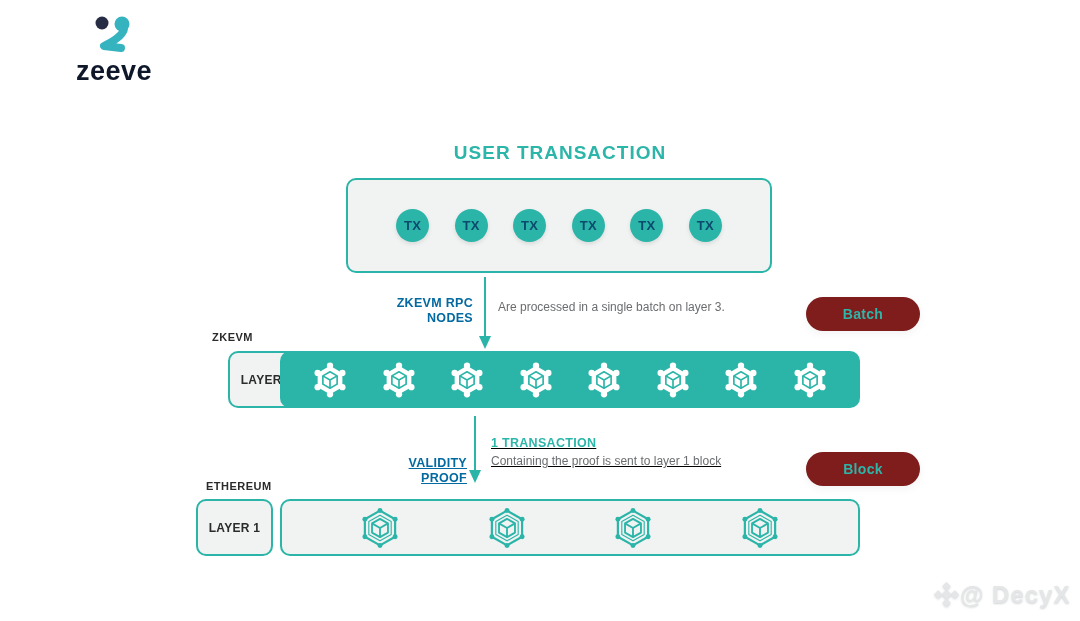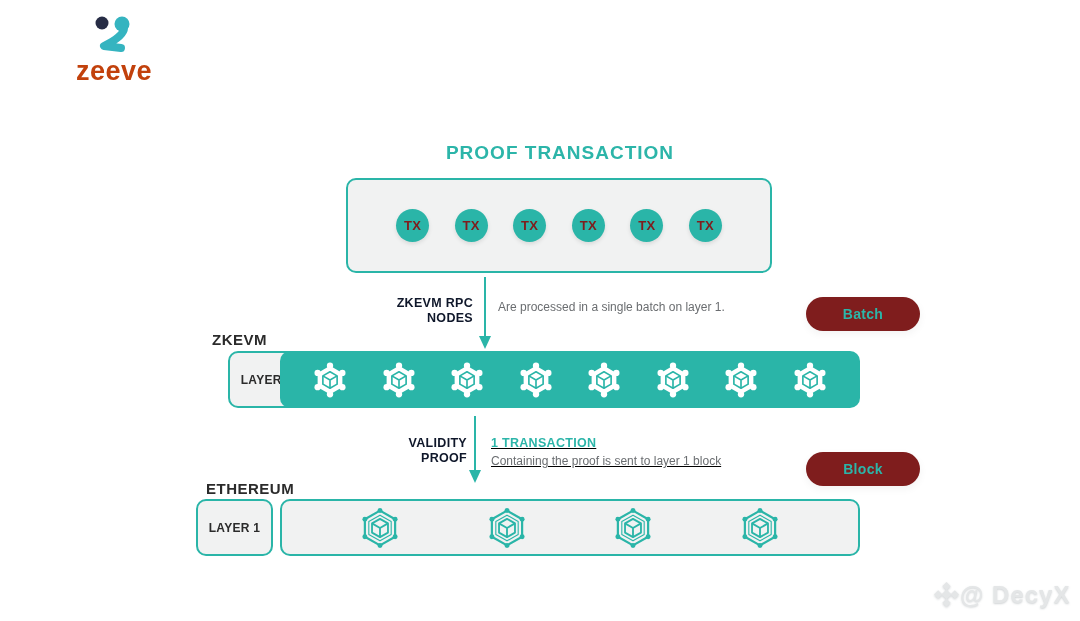--- a/index.html
+++ b/index.html
@@ -6,68 +6,68 @@
   html,body { background:#fff; }
   body { font-family: "Liberation Sans", "DejaVu Sans", sans-serif; }
   .stage {
     position: relative; width: 1080px; height: 621px;
     background: #ffffff; overflow: hidden;
   }
 
   
   .brand { position:absolute; left:54px; top:14px; width:120px; text-align:center; }
   .brand-mark { display:block; margin:0 auto; }
-  .brand-word { font-size:27px; font-weight:700; color:#c2410c; letter-spacing:0.5px; line-height:1; margin-top:2px; }
+  .brand-word { font-size:27px; font-weight:700; color:#0f172a; letter-spacing:0.5px; line-height:1; margin-top:2px; }
 
   
   .diagram-title {
     position:absolute; left:330px; top:142px; width:460px;
     text-align:center; font-size:19px; font-weight:700;
     color:#2cb5a9; letter-spacing:1px;
   }
 
   
   .tx-box {
     position:absolute; left:346px; top:178px; width:426px; height:95px;
     background:#f1f2f2; border:2px solid #2ab5a8; border-radius:10px;
     display:flex; align-items:center; justify-content:space-between;
     padding:0 48px;
   }
   .tx-circle {
     width:33px; height:33px; border-radius:50%;
-    background:#2ab5a8; color:#7f1d1d;
+    background:#2ab5a8; color:#0c4a6e;
     display:flex; align-items:center; justify-content:center;
     font-size:13px; font-weight:700; letter-spacing:0.3px;
     box-shadow:0 2px 4px rgba(0,0,0,0.10);
   }
 
   
   .arrow { position:absolute; }
 
   
   .flow-left {
     position:absolute; text-align:right;
-    font-size:12.5px; font-weight:700; color:#0f172a;
+    font-size:12.5px; font-weight:700; color:#0369a1;
     line-height:15px; white-space:pre-line; letter-spacing:0.3px;
   }
   .flow-right { position:absolute; }
   .flow-heading { font-size:12.5px; font-weight:700; color:#2cb5a9; letter-spacing:0.3px; }
   .flow-desc { font-size:12px; color:#6a6d70; margin-top:4px; }
 
   
   .badge {
     position:absolute; width:114px; height:34px; border-radius:17px;
     background:#7f1d1d; box-shadow:0 3px 8px rgba(0,0,0,0.05);
     display:flex; align-items:center; justify-content:center;
     font-size:14px; font-weight:700; color:#2cb5a9; letter-spacing:0.3px;
   }
 
   
   .group-label {
-    position:absolute; font-size:15px; font-weight:700;
+    position:absolute; font-size:11px; font-weight:700;
     color:#2b2b2b; letter-spacing:0.5px;
   }
   .layer-box {
     position:absolute; width:77px; height:57px;
     background:#f1f2f2; border:2px solid #2ab5a8; border-radius:10px;
     display:flex; align-items:center; justify-content:center;
     font-size:12px; font-weight:700; color:#2b2b2b; letter-spacing:0.3px;
   }
   .bar {
     position:absolute; left:280px; width:580px; height:57px; border-radius:10px;
@@ -92,40 +92,40 @@
 
   <div class="brand">
     <svg class="brand-mark" width="44" height="42" viewBox="0 0 44 42">
       <circle cx="10" cy="9" r="6.5" fill="#272d45"></circle>
       <circle cx="30" cy="10" r="7.5" fill="#35b4c0"></circle>
       <path d="M32,14 Q32,22 12,32 L29,34" fill="none" stroke="#35b4c0" stroke-width="8" stroke-linecap="round" stroke-linejoin="round"></path>
     </svg>
     <div class="brand-word">zeeve</div>
   </div>
 
-  <div class="diagram-title">PROOF TRANSACTION</div>
+  <div class="diagram-title">USER TRANSACTION</div>
 
   <div class="tx-box">
     <div class="tx-circle">TX</div>
   <div class="tx-circle">TX</div>
       <div class="tx-circle">TX</div>
       <div class="tx-circle">TX</div>
       <div class="tx-circle">TX</div>
       <div class="tx-circle">TX</div>
     </div>
 
   <svg class="arrow" style="left:478px; top:277px;" width="14" height="73" viewBox="0 0 14 73">
     <line x1="7" y1="0" x2="7" y2="61" stroke="#2ab5a8" stroke-width="2"></line>
     <polygon points="1,59 13,59 7,72" fill="#2ab5a8"></polygon>
   </svg>
 
   <div class="flow-left" style="left:343px; top:296px; width:130px;">ZKEVM RPC
 NODES</div>
   <div class="flow-right" style="left:498px; top:296px;">
-    <div class="flow-desc">Are processed in a single batch on layer 1.</div>
+    <div class="flow-desc">Are processed in a single batch on layer 3.</div>
   </div>
   <div class="badge" style="left:806px; top:297px;">Batch</div>
 
   <div class="group-label" style="left:212px; top:331px;">ZKEVM</div>
   <div class="layer-box" style="left:196px; top:351px;margin-left:32px;">LAYER 2</div>
   <div class="bar bar-l2">
     <span class="block-slot">
       <svg width="36" height="36" viewBox="0 0 48 48">
         <polygon points="24,5 40.5,14.5 40.5,33.5 24,43 7.5,33.5 7.5,14.5" fill="#ffffff"></polygon>
         <circle cx="24" cy="5" r="4.2" fill="#ffffff"></circle>
@@ -229,21 +229,21 @@
         <path d="M14.5,18.5 L24,24 L33.5,18.5 M24,24 L24,35" fill="none" stroke="#2ab5a8" stroke-width="2.2" stroke-linejoin="round"></path>
       </svg>
     </span>
     </div>
 
   <svg class="arrow" style="left:468px; top:416px;" width="14" height="68" viewBox="0 0 14 68">
     <line x1="7" y1="0" x2="7" y2="56" stroke="#2ab5a8" stroke-width="2"></line>
     <polygon points="1,54 13,54 7,67" fill="#2ab5a8"></polygon>
   </svg>
 
-  <div class="flow-left" style="left:343px; top:436px; width:124px;">VALIDITY
+  <div class="flow-left" style="left:343px; top:456px; width:124px;text-decoration:underline;">VALIDITY
 PROOF</div>
   <div class="flow-right" style="left:491px; top:436px;text-decoration:underline;">
     <div class="flow-heading">1 TRANSACTION</div>
     <div class="flow-desc">Containing the proof is sent to layer 1 block</div>
   </div>
   <div class="badge" style="left:806px; top:452px;">Block</div>
 
   <div class="group-label" style="left:206px; top:480px;">ETHEREUM</div>
   <div class="layer-box" style="left:196px; top:499px;">LAYER 1</div>
   <div class="bar bar-l1">

